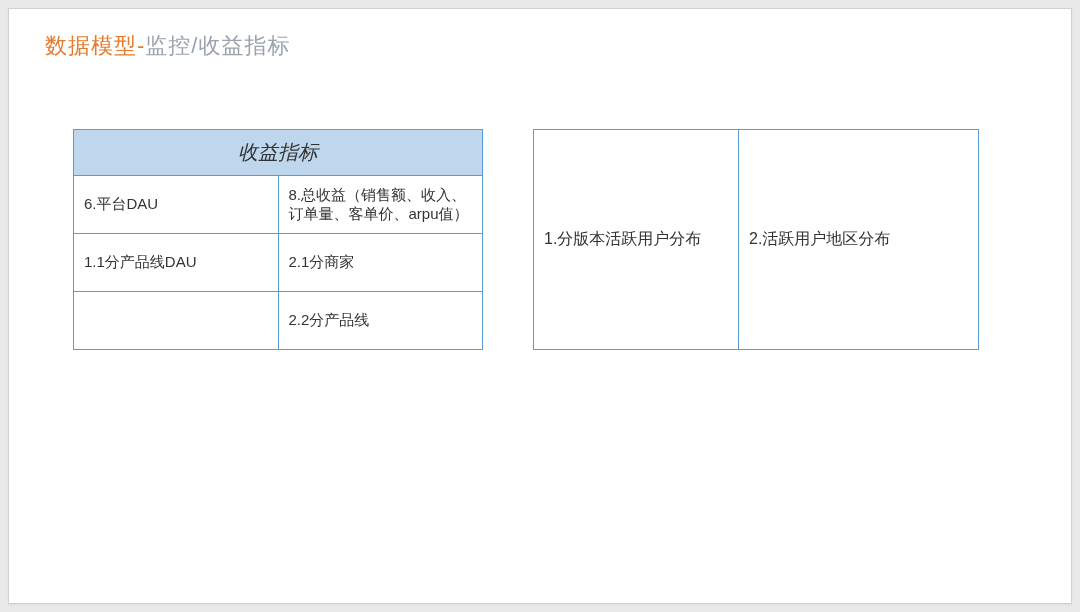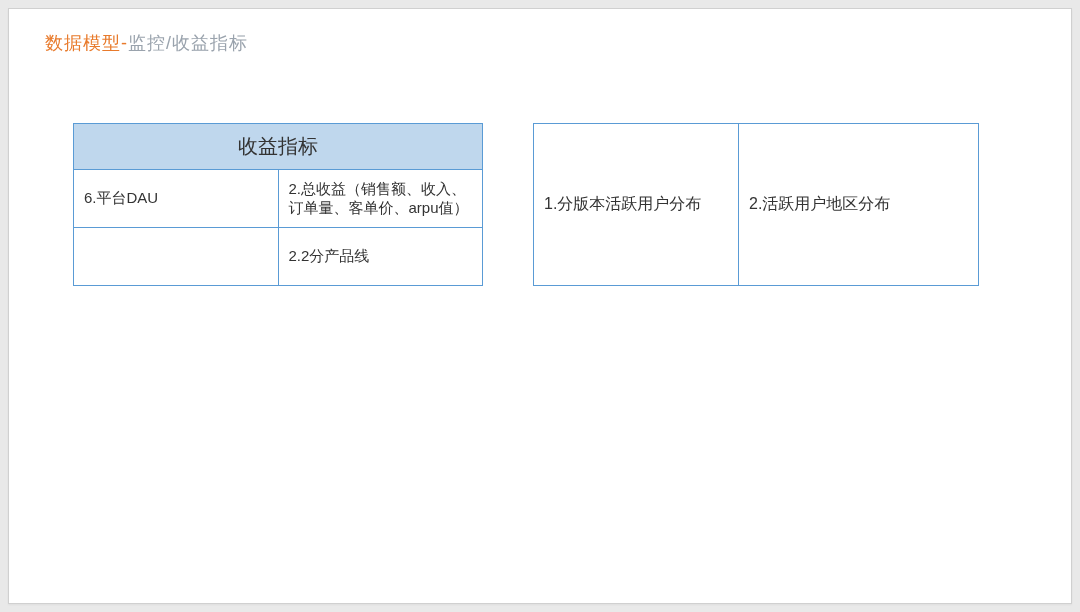--- a/index.html
+++ b/index.html
@@ -17,21 +17,21 @@
     .slide {
       background: #ffffff;
       width: 100%;
       height: 100%;
       border: 1px solid #d0d0d0;
       box-shadow: 0 1px 2px rgba(0,0,0,0.05);
       padding: 22px 36px;
       position: relative;
     }
     .title-line {
-      font-size: 18px;
+      font-size: 22px;
       font-weight: 500;
       letter-spacing: 1px;
     }
     .title-orange {
       color: #e87a2b;
     }
     .title-gray {
       color: #9aa3ad;
     }
     .tables-row {
@@ -54,20 +54,21 @@
       vertical-align: middle;
       padding: 8px 10px;
     }
     .data-table th.header-cell {
       background: #bfd7ed;
       text-align: center;
       font-size: 20px;
       color: #333;
       font-weight: 500;
       height: 46px;
+      font-style: italic;
     }
     .table-left {
       width: 410px;
     }
     .table-left td {
       height: 58px;
     }
     .table-left td.col1 {
       width: 180px;
     }
@@ -102,21 +103,25 @@
 
   <div class="tables-row">
 
     <table class="data-table table-left">
       <tbody>
           <tr>
         <th class="header-cell" colspan="2">收益指标</th>
       </tr>
       <tr>
         <td class="col1">6.平台DAU</td>
-        <td class="col2">2.总收益（销售额、收入、订单量、客单价、arpu值）</td>
+        <td class="col2">8.总收益（销售额、收入、订单量、客单价、arpu值）</td>
+      </tr>
+      <tr>
+        <td class="col1">1.1分产品线DAU</td>
+        <td class="col2">2.1分商家</td>
       </tr>
       <tr>
         <td class="col1"></td>
         <td class="col2">2.2分产品线</td>
       </tr>
     </tbody>
       </table>
 
     <table class="data-table table-right">
       <tbody>

